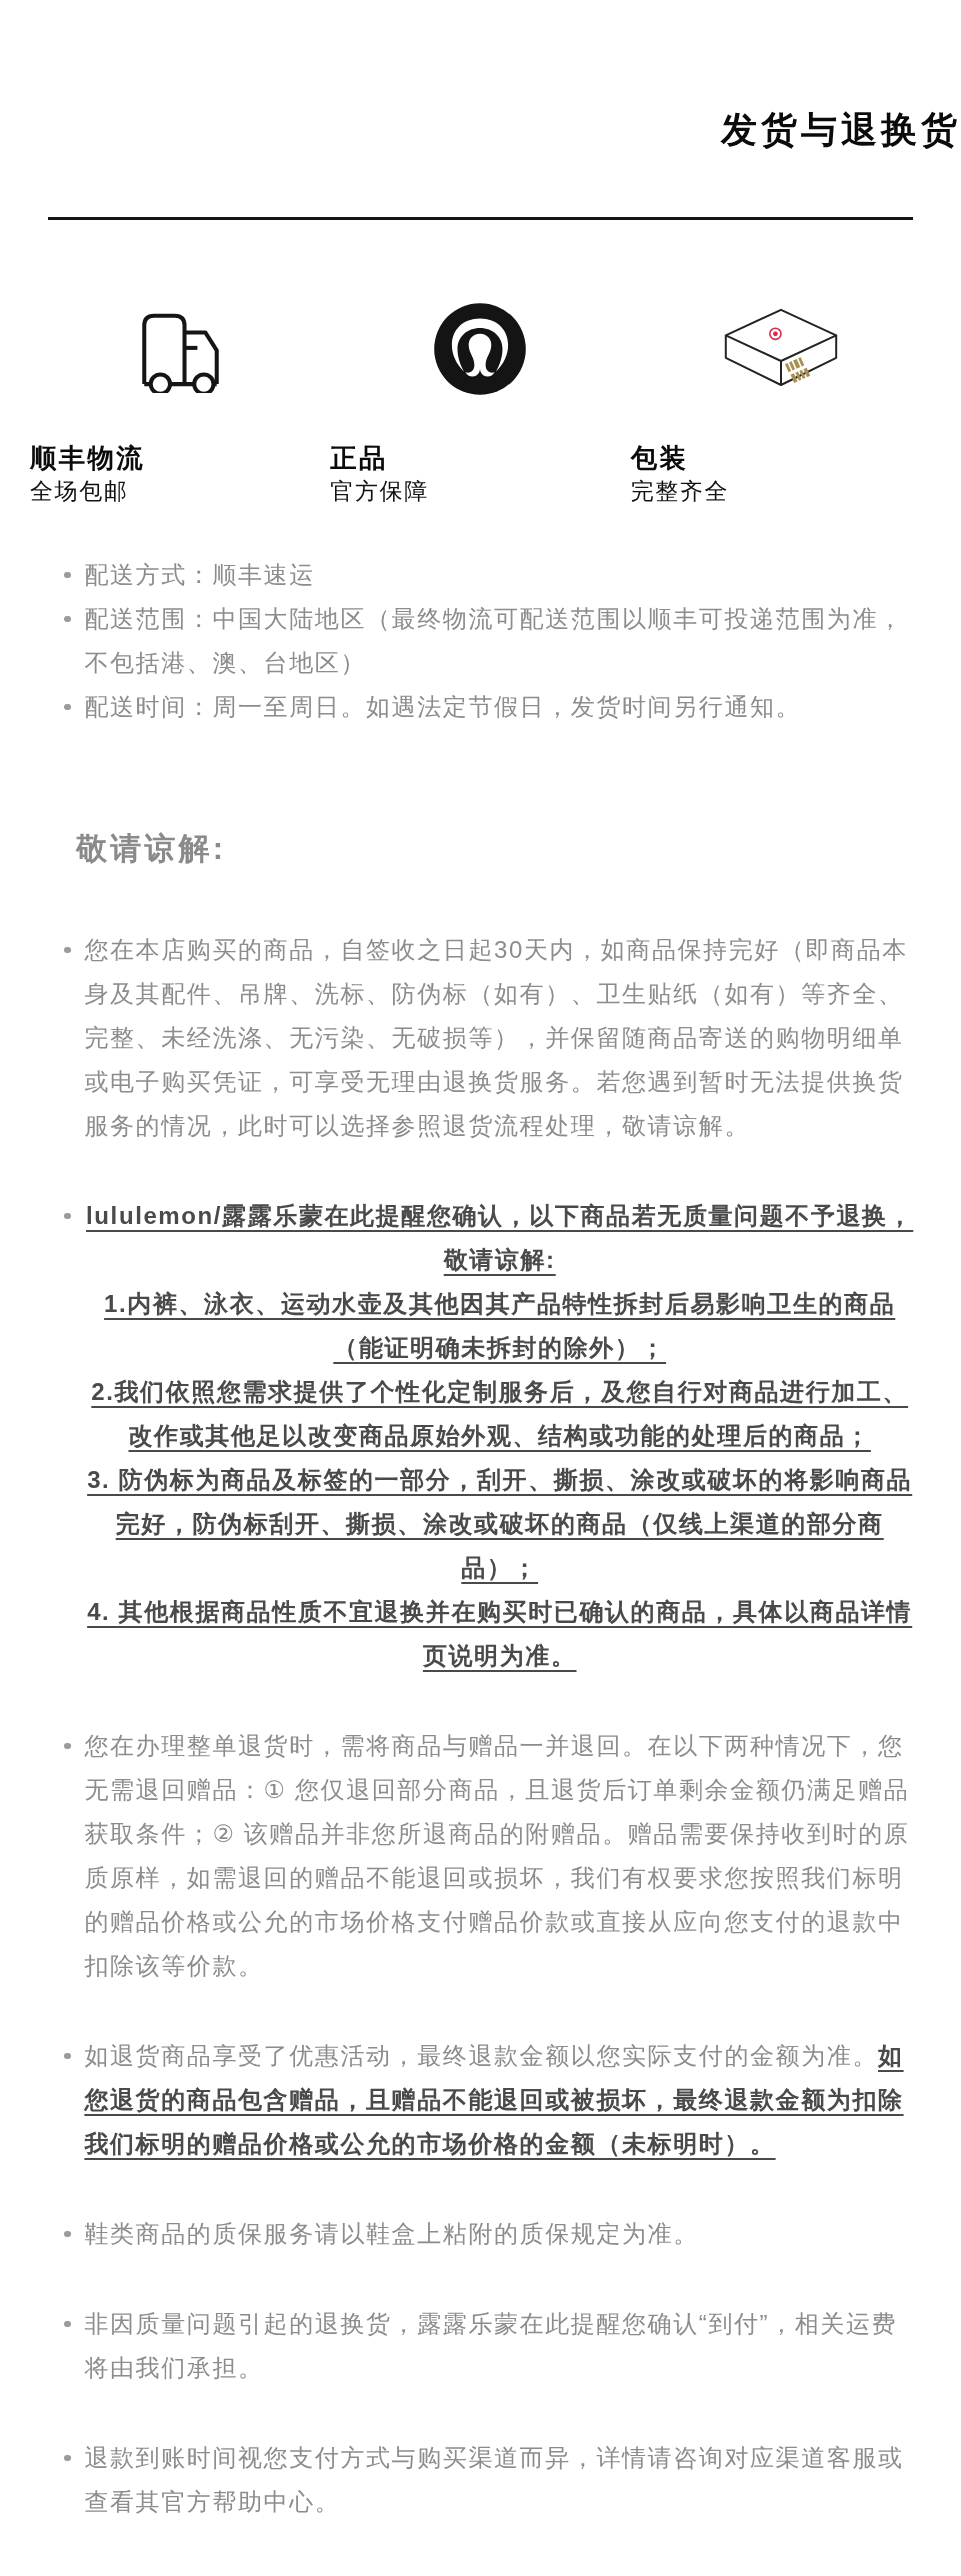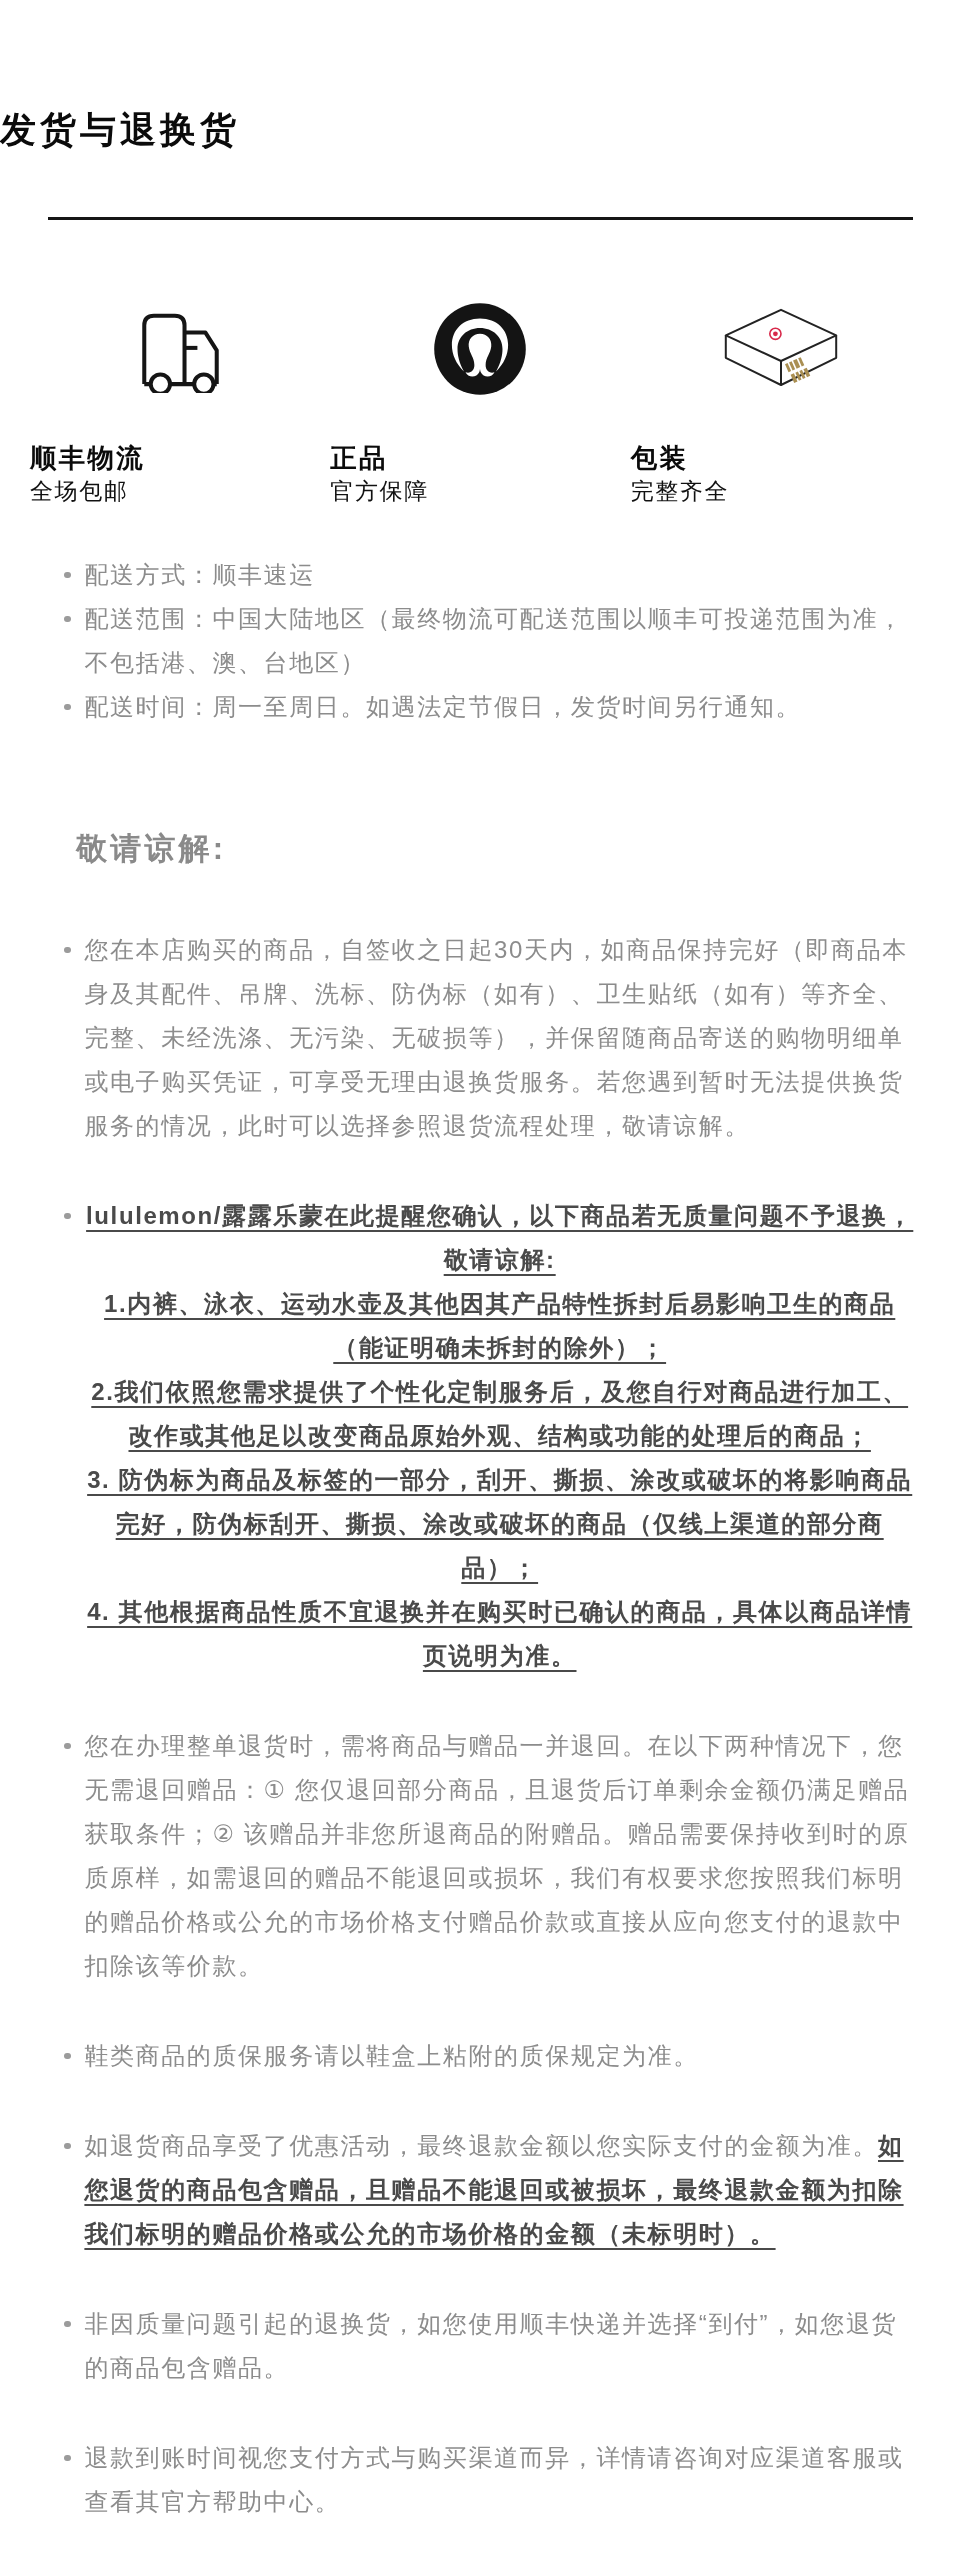--- a/index.html
+++ b/index.html
@@ -2,21 +2,21 @@
 <html style="font-size:13px"><head>
 <meta charset="utf-8">
 <style>
   html,body{margin:0;padding:0;background:#ffffff;}
   body{
     width:961px;height:2576px;overflow:hidden;position:relative;
     font-family:"Liberation Sans","DejaVu Sans",sans-serif;
     -webkit-font-smoothing:antialiased;
   }
   .page-title{
-    padding-top:106px;text-align:left;
+    padding-top:106px;text-align:right;
     font-size:36px;font-weight:700;letter-spacing:4px;color:#0b0b0b;
   }
   .divider{
     margin:62px 48px 0 48px;height:0;
     border:0;border-top:3.2px solid #151515;
   }
   .features{display:flex;margin:77px 30px 0 30px;}
   .feature{flex:1;}
   .icon-wrap{height:104px;display:flex;align-items:center;justify-content:center;}
   .f-label{margin-top:40px;font-size:26.4px;font-weight:700;letter-spacing:2.4px;color:#0b0b0b;}
@@ -146,31 +146,31 @@
     <span class="em em-block">4. 其他根据商品性质不宜退换并在购买时已确认的商品，具体以商品详情页说明为准。</span>
   </li>
 
   <li class="b-item">
     <span class="bullet"></span>
     <span>您在办理整单退货时，需将商品与赠品一并退回。在以下两种情况下，您无需退回赠品：① 您仅退回部分商品，且退货后订单剩余金额仍满足赠品获取条件；② 该赠品并非您所退商品的附赠品。赠品需要保持收到时的原质原样，如需退回的赠品不能退回或损坏，我们有权要求您按照我们标明的赠品价格或公允的市场价格支付赠品价款或直接从应向您支付的退款中扣除该等价款。</span>
   </li>
 
   <li class="b-item">
     <span class="bullet"></span>
+    <span>如退货商品享受了优惠活动，最终退款金额以您实际支付的金额为准。</span><span class="em">如您退货的商品包含赠品，且赠品不能退回或被损坏，最终退款金额为扣除我们标明的赠品价格或公允的市场价格的金额（未标明时）。</span>
+  </li>
+
+  <li class="b-item">
+    <span class="bullet"></span>
     <span>鞋类商品的质保服务请以鞋盒上粘附的质保规定为准。</span>
   </li>
 
   <li class="b-item">
     <span class="bullet"></span>
-    <span>如退货商品享受了优惠活动，最终退款金额以您实际支付的金额为准。</span><span class="em">如您退货的商品包含赠品，且赠品不能退回或被损坏，最终退款金额为扣除我们标明的赠品价格或公允的市场价格的金额（未标明时）。</span>
-  </li>
-
-  <li class="b-item">
-    <span class="bullet"></span>
-    <span>非因质量问题引起的退换货，如您使用顺丰快递并选择“到付”，如您退货的商品包含赠品。</span>
+    <span>非因质量问题引起的退换货，露露乐蒙在此提醒您确认“到付”，相关运费将由我们承担。</span>
   </li>
 
   <li class="b-item">
     <span class="bullet"></span>
     <span>退款到账时间视您支付方式与购买渠道而异，详情请咨询对应渠道客服或查看其官方帮助中心。</span>
   </li>
 
 </ul>
 
 

